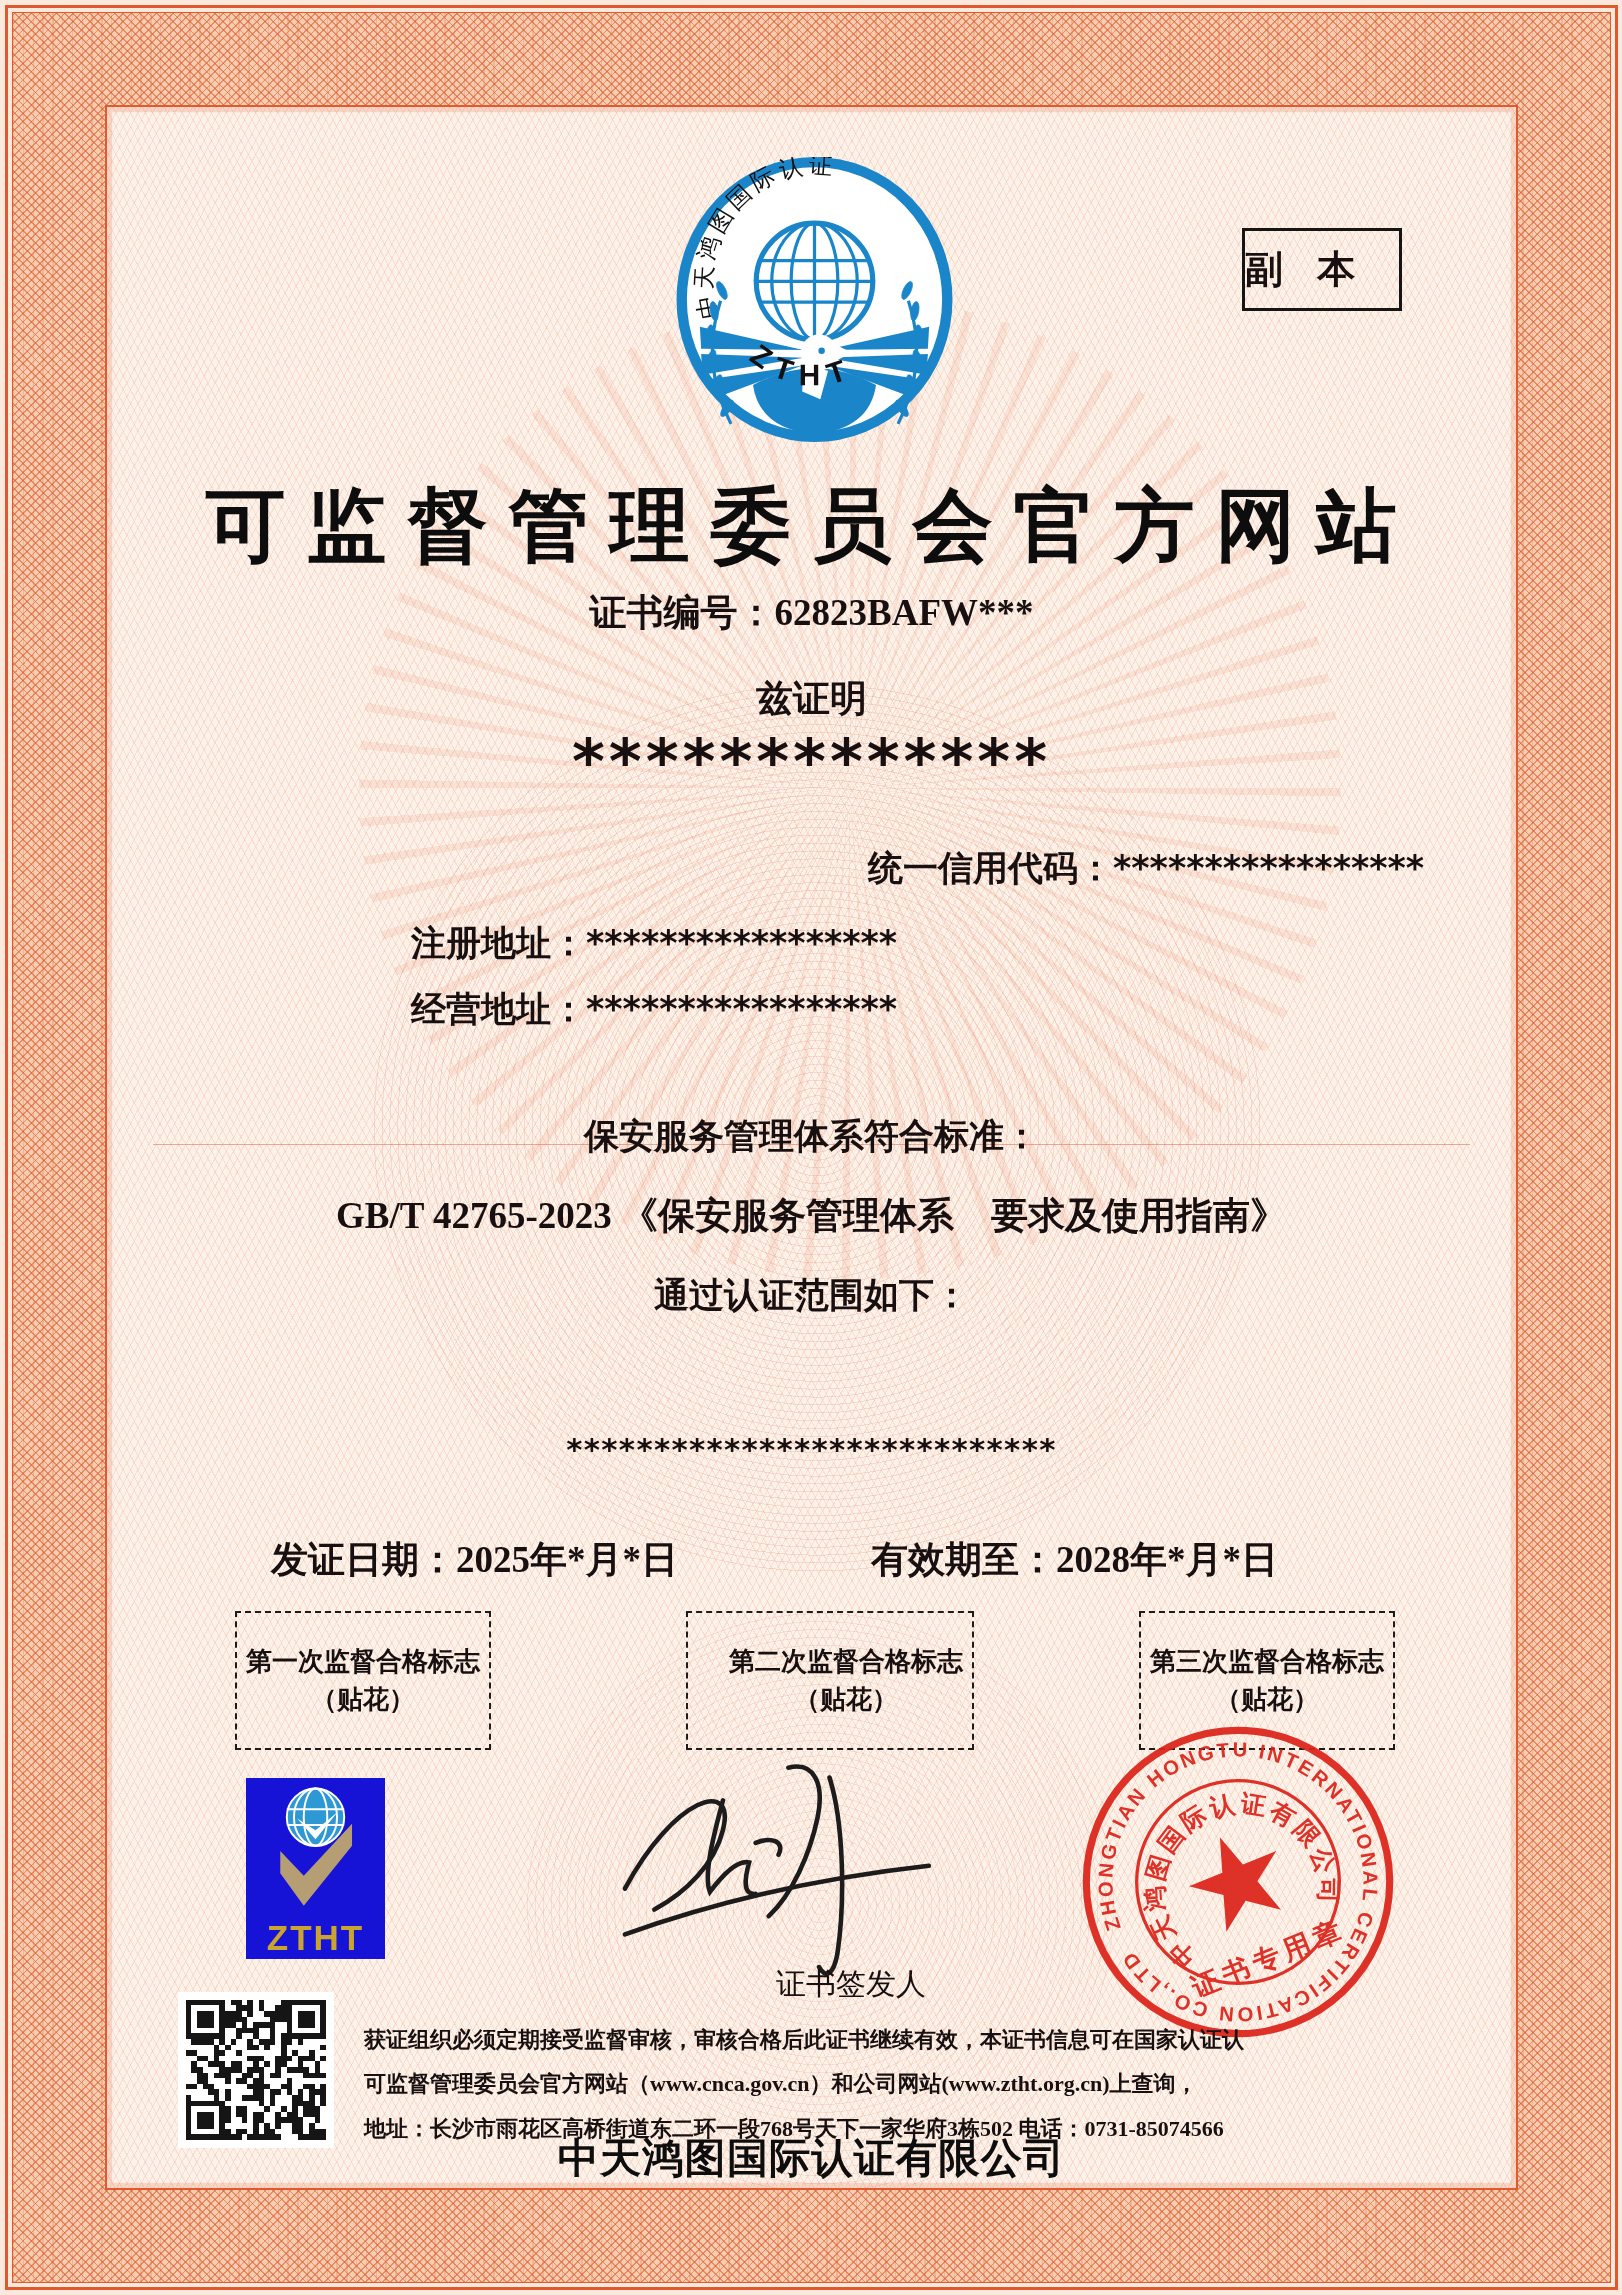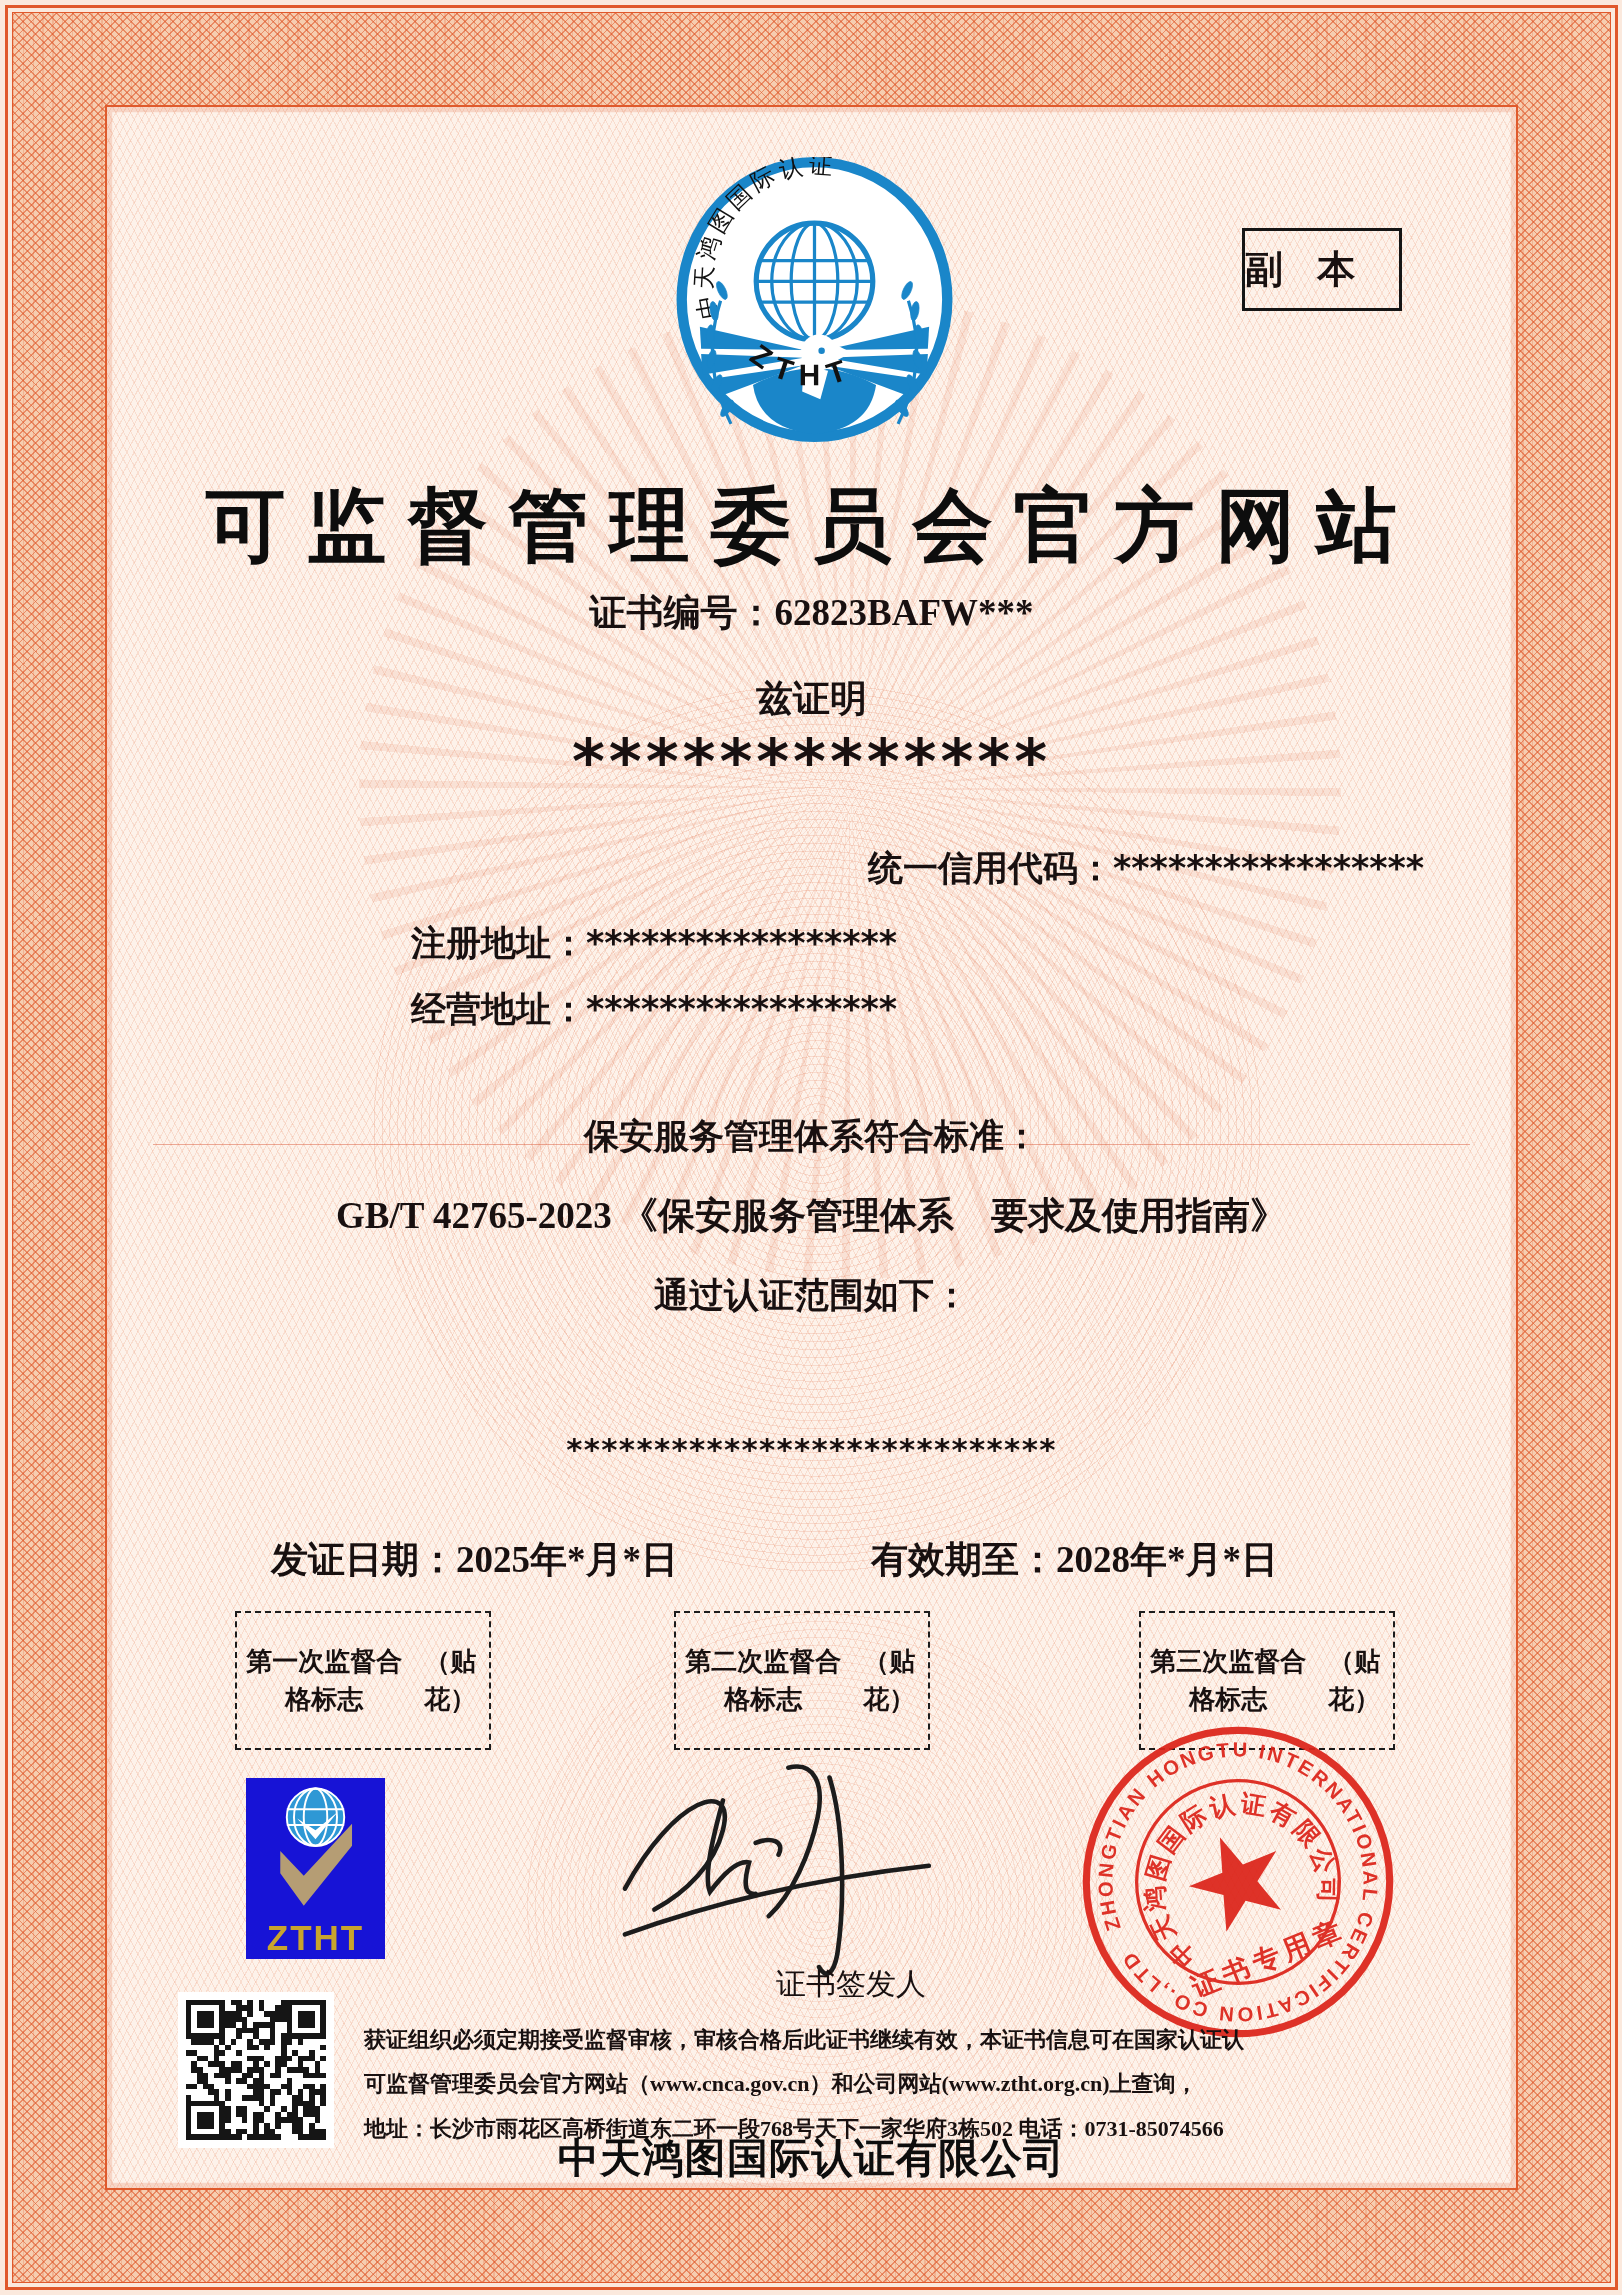--- a/index.html
+++ b/index.html
@@ -41,23 +41,23 @@
   .line-credit{left:763px;top:740px;font-size:35px;font-weight:bold;}
   .line-reg{left:306px;top:815px;font-size:35px;font-weight:bold;}
   .line-biz{left:306px;top:881px;font-size:35px;font-weight:bold;}
   .std-intro{top:1008px;font-size:35px;font-weight:bold;}
   .std-line{top:1086px;font-size:37px;font-weight:bold;}
   .scope-intro{top:1167px;font-size:35px;font-weight:bold;}
   .scope-stars{top:1326px;font-size:31px;font-weight:bold;letter-spacing:1.3px;}
   .date-issue{left:166px;top:1430px;font-size:37px;font-weight:bold;}
   .date-valid{left:766px;top:1430px;font-size:37px;font-weight:bold;}
   .sticker{top:1506px;width:252px;height:135px;border:2.6px dashed #1c1c1c;
-    display:flex;flex-direction:row;align-items:center;justify-content:center;
+    display:flex;flex-direction:column;align-items:center;justify-content:center;
     font-size:26px;font-weight:bold;line-height:38px;text-align:center;}
-  .stick1{left:130px;} .stick2{left:569px;} .stick3{left:1034px;}
+  .stick1{left:130px;} .stick2{left:581px;padding-left:32px;} .stick3{left:1034px;}
   .badge{left:141px;top:1673px;width:139px;height:181px;background:#1713d6;
     display:flex;flex-direction:column;align-items:center;justify-content:flex-start;}
   .badge .abbr{font-family:"Liberation Sans",sans-serif;font-weight:bold;font-size:35px;color:#c9a42e;letter-spacing:2px;margin-top:2.6px;}
   .signer{left:671px;top:1847px;font-size:30px;white-space:nowrap;margin-top:12px;}
   .qr{left:73px;top:1887px;width:140px;height:140px;background:#fff;padding:7.9px;}
   .qr-grid{width:140px;height:140px;display:grid;grid-template-columns:repeat(25,1fr);grid-template-rows:repeat(25,1fr);}
   .qr-grid b{background:transparent;} .qr-grid b.on{background:#151515;}
   .footer-line{left:259px;font-size:22px;font-weight:600;white-space:nowrap;}
   .f1{top:1920px;} .f2{top:1964px;} .f3{top:2009px;}
   .company{top:2026px;font-size:41px;font-weight:bold;letter-spacing:1.3px;color:#0d0d0d;}

